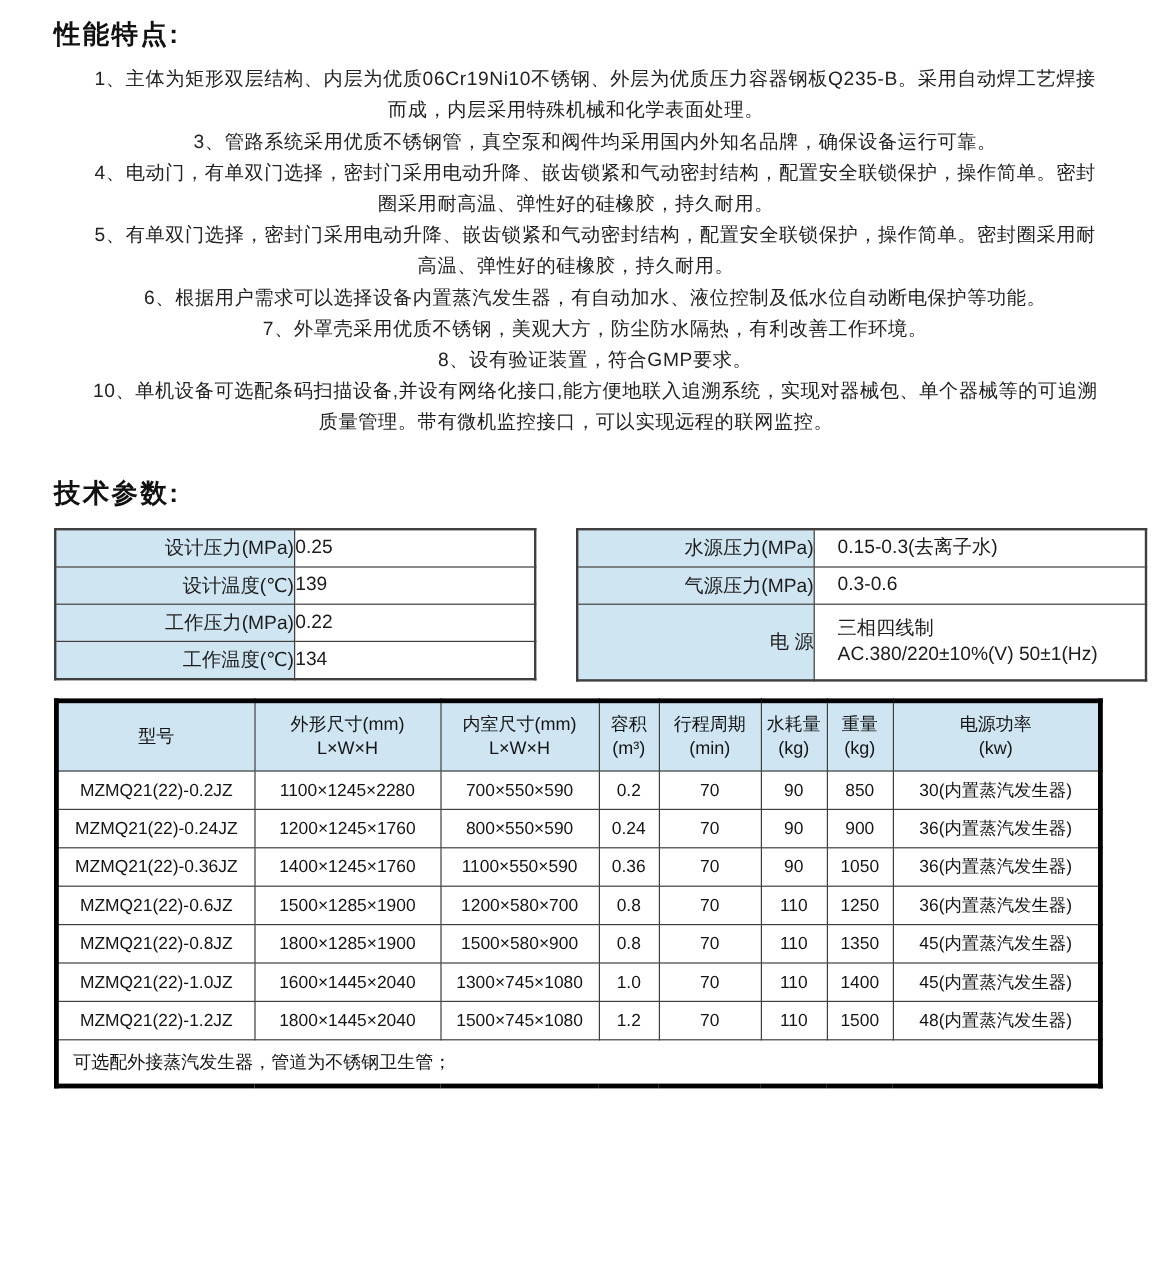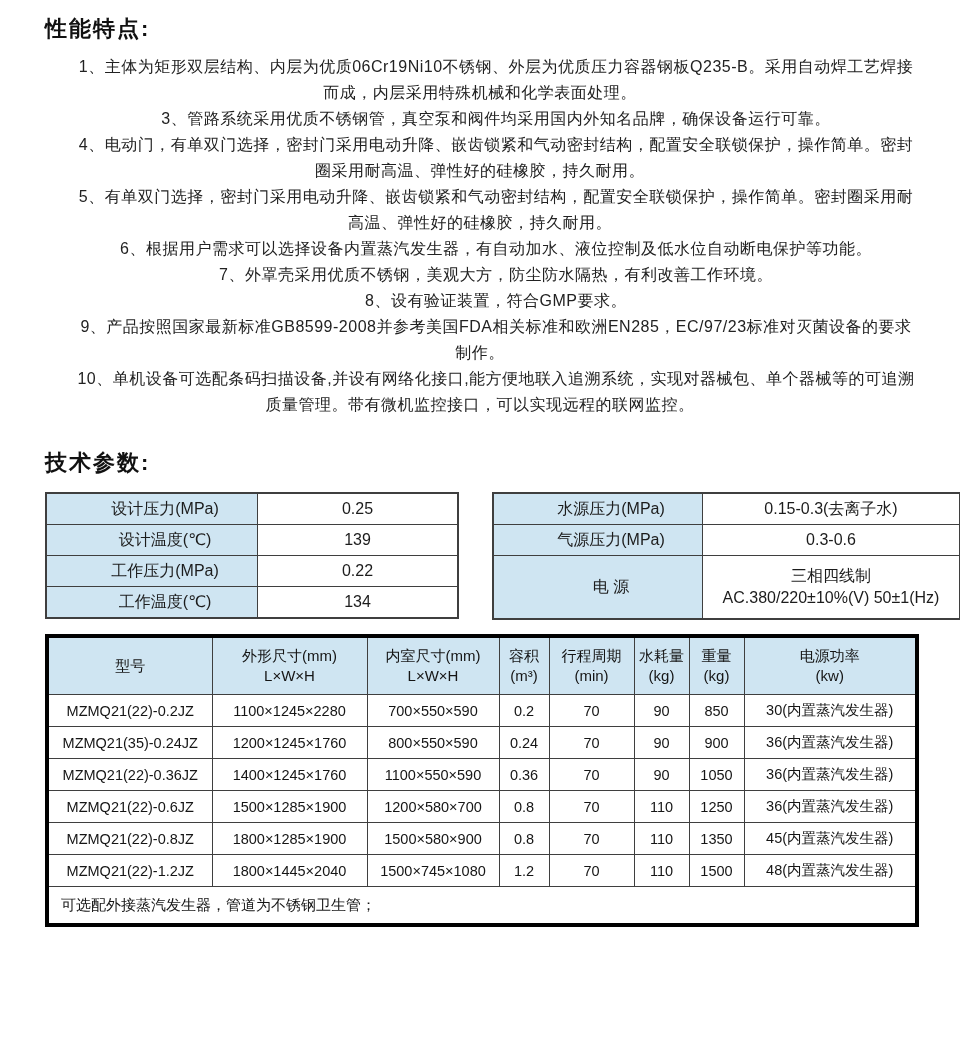--- a/index.html
+++ b/index.html
@@ -28,28 +28,28 @@
 
   
   .kv-wrap{display:flex;gap:33px;align-items:flex-start;}
   table{border-collapse:collapse;table-layout:fixed;}
   .kv{border:2px solid #3f3f3f;}
   .kv td{
     border:1px solid #3f3f3f;height:30px;
     font-size:16px;color:#1c1c1c;padding:0;
   }
   .kv td.kv-label{
-    background:#cfe5f2;text-align:center;padding-left:26px;width:184px;
-  }
-  .kv td.kv-value{text-align:center;}
+    background:#cfe5f2;text-align:right;padding-left:14px;width:184px;
+  }
+  .kv td.kv-value{}
   .kv.kv-left{width:385px;}
   .kv.kv-left td.kv-value{width:199px;}
   .kv.kv-right{width:440px;}
   .kv.kv-right td.kv-label{width:182px;}
-  .kv.kv-right td.kv-value{width:256px;white-space:pre-line;line-height:22px;}
+  .kv.kv-right td.kv-value{width:256px;white-space:pre-line;line-height:22px;padding-left:19px;}
   .kv td.tall{height:62px;}
 
   
   .main-table{
     width:870px;margin-top:14px;border:4px solid #000000;
   }
   .main-table td,.main-table th{
     border:1px solid #3f3f3f;text-align:center;
     font-size:14.5px;font-weight:normal;color:#151515;
     padding:0;height:31px;
@@ -70,21 +70,20 @@
   <h1 class="sec-title">性能特点:</h1>
 
   <div class="features">
       <p>1、主体为矩形双层结构、内层为优质06Cr19Ni10不锈钢、外层为优质压力容器钢板Q235-B。采用自动焊工艺焊接而成，内层采用特殊机械和化学表面处理。</p>
       <p>3、管路系统采用优质不锈钢管，真空泵和阀件均采用国内外知名品牌，确保设备运行可靠。</p>
       <p>4、电动门，有单双门选择，密封门采用电动升降、嵌齿锁紧和气动密封结构，配置安全联锁保护，操作简单。密封圈采用耐高温、弹性好的硅橡胶，持久耐用。</p>
       <p>5、有单双门选择，密封门采用电动升降、嵌齿锁紧和气动密封结构，配置安全联锁保护，操作简单。密封圈采用耐高温、弹性好的硅橡胶，持久耐用。</p>
       <p>6、根据用户需求可以选择设备内置蒸汽发生器，有自动加水、液位控制及低水位自动断电保护等功能。</p>
       <p>7、外罩壳采用优质不锈钢，美观大方，防尘防水隔热，有利改善工作环境。</p>
       <p>8、设有验证装置，符合GMP要求。</p>
-      <p>9、产品按照国家最新标准GB8599-2008并参考美国FDA相关标准和欧洲EN285，EC/97/23标准对灭菌设备的要求制作。</p>
       <p>10、单机设备可选配条码扫描设备,并设有网络化接口,能方便地联入追溯系统，实现对器械包、单个器械等的可追溯质量管理。带有微机监控接口，可以实现远程的联网监控。</p>
     </div>
 
   <h1 class="sec-title params">技术参数:</h1>
 
   <div class="kv-wrap">
     <table class="kv kv-left">
         <tbody>
           <tr>
             <td class="kv-label">设计压力(MPa)</td>
@@ -158,21 +157,21 @@
           <td>MZMQ21(22)-0.2JZ</td>
           <td>1100×1245×2280</td>
           <td>700×550×590</td>
           <td>0.2</td>
           <td>70</td>
           <td>90</td>
           <td>850</td>
           <td>30(内置蒸汽发生器)</td>
         </tr>
         <tr>
-          <td>MZMQ21(35)-0.24JZ</td>
+          <td>MZMQ21(22)-0.24JZ</td>
           <td>1200×1245×1760</td>
           <td>800×550×590</td>
           <td>0.24</td>
           <td>70</td>
           <td>90</td>
           <td>900</td>
           <td>36(内置蒸汽发生器)</td>
         </tr>
         <tr>
           <td>MZMQ21(22)-0.36JZ</td>
@@ -198,20 +197,30 @@
           <td>MZMQ21(22)-0.8JZ</td>
           <td>1800×1285×1900</td>
           <td>1500×580×900</td>
           <td>0.8</td>
           <td>70</td>
           <td>110</td>
           <td>1350</td>
           <td>45(内置蒸汽发生器)</td>
         </tr>
         <tr>
+          <td>MZMQ21(22)-1.0JZ</td>
+          <td>1600×1445×2040</td>
+          <td>1300×745×1080</td>
+          <td>1.0</td>
+          <td>70</td>
+          <td>110</td>
+          <td>1400</td>
+          <td>45(内置蒸汽发生器)</td>
+        </tr>
+        <tr>
           <td>MZMQ21(22)-1.2JZ</td>
           <td>1800×1445×2040</td>
           <td>1500×745×1080</td>
           <td>1.2</td>
           <td>70</td>
           <td>110</td>
           <td>1500</td>
           <td>48(内置蒸汽发生器)</td>
         </tr>
         <tr>

